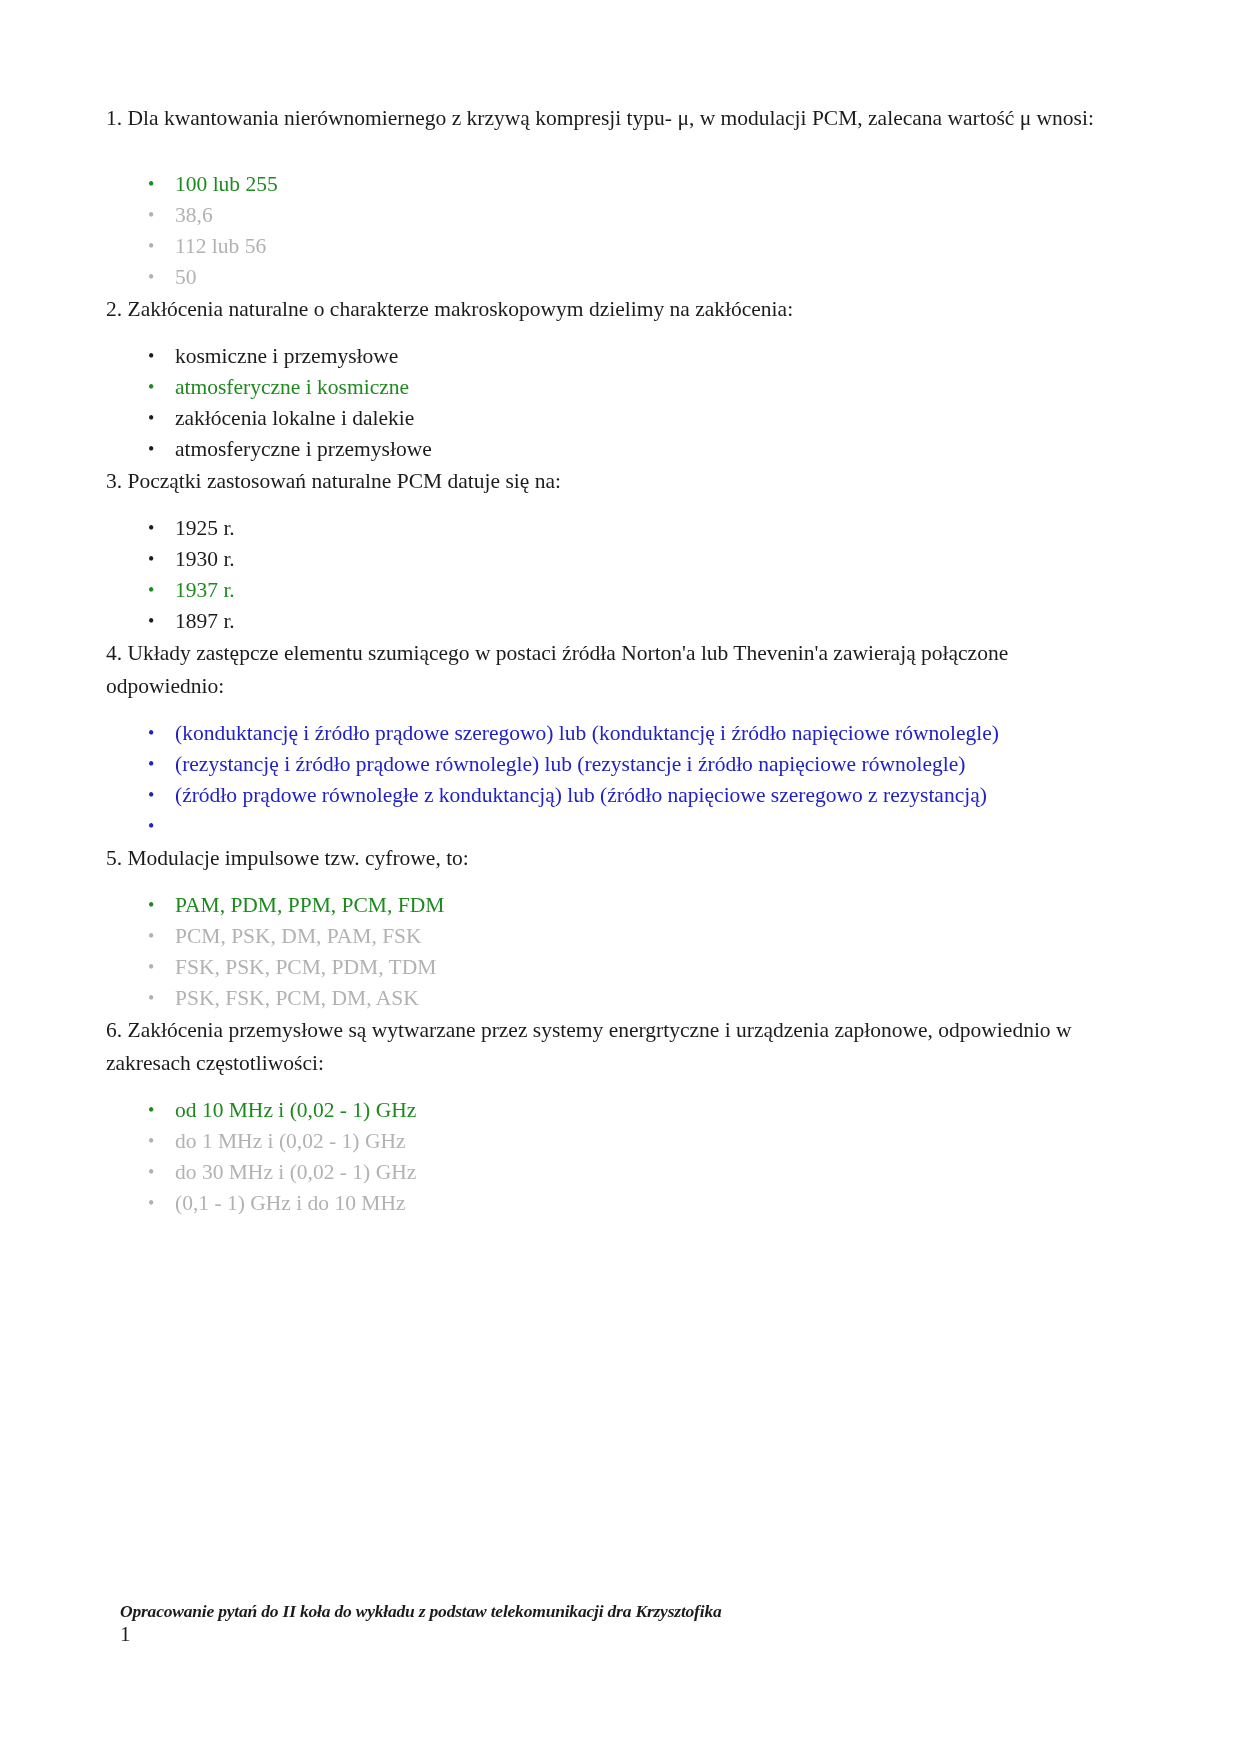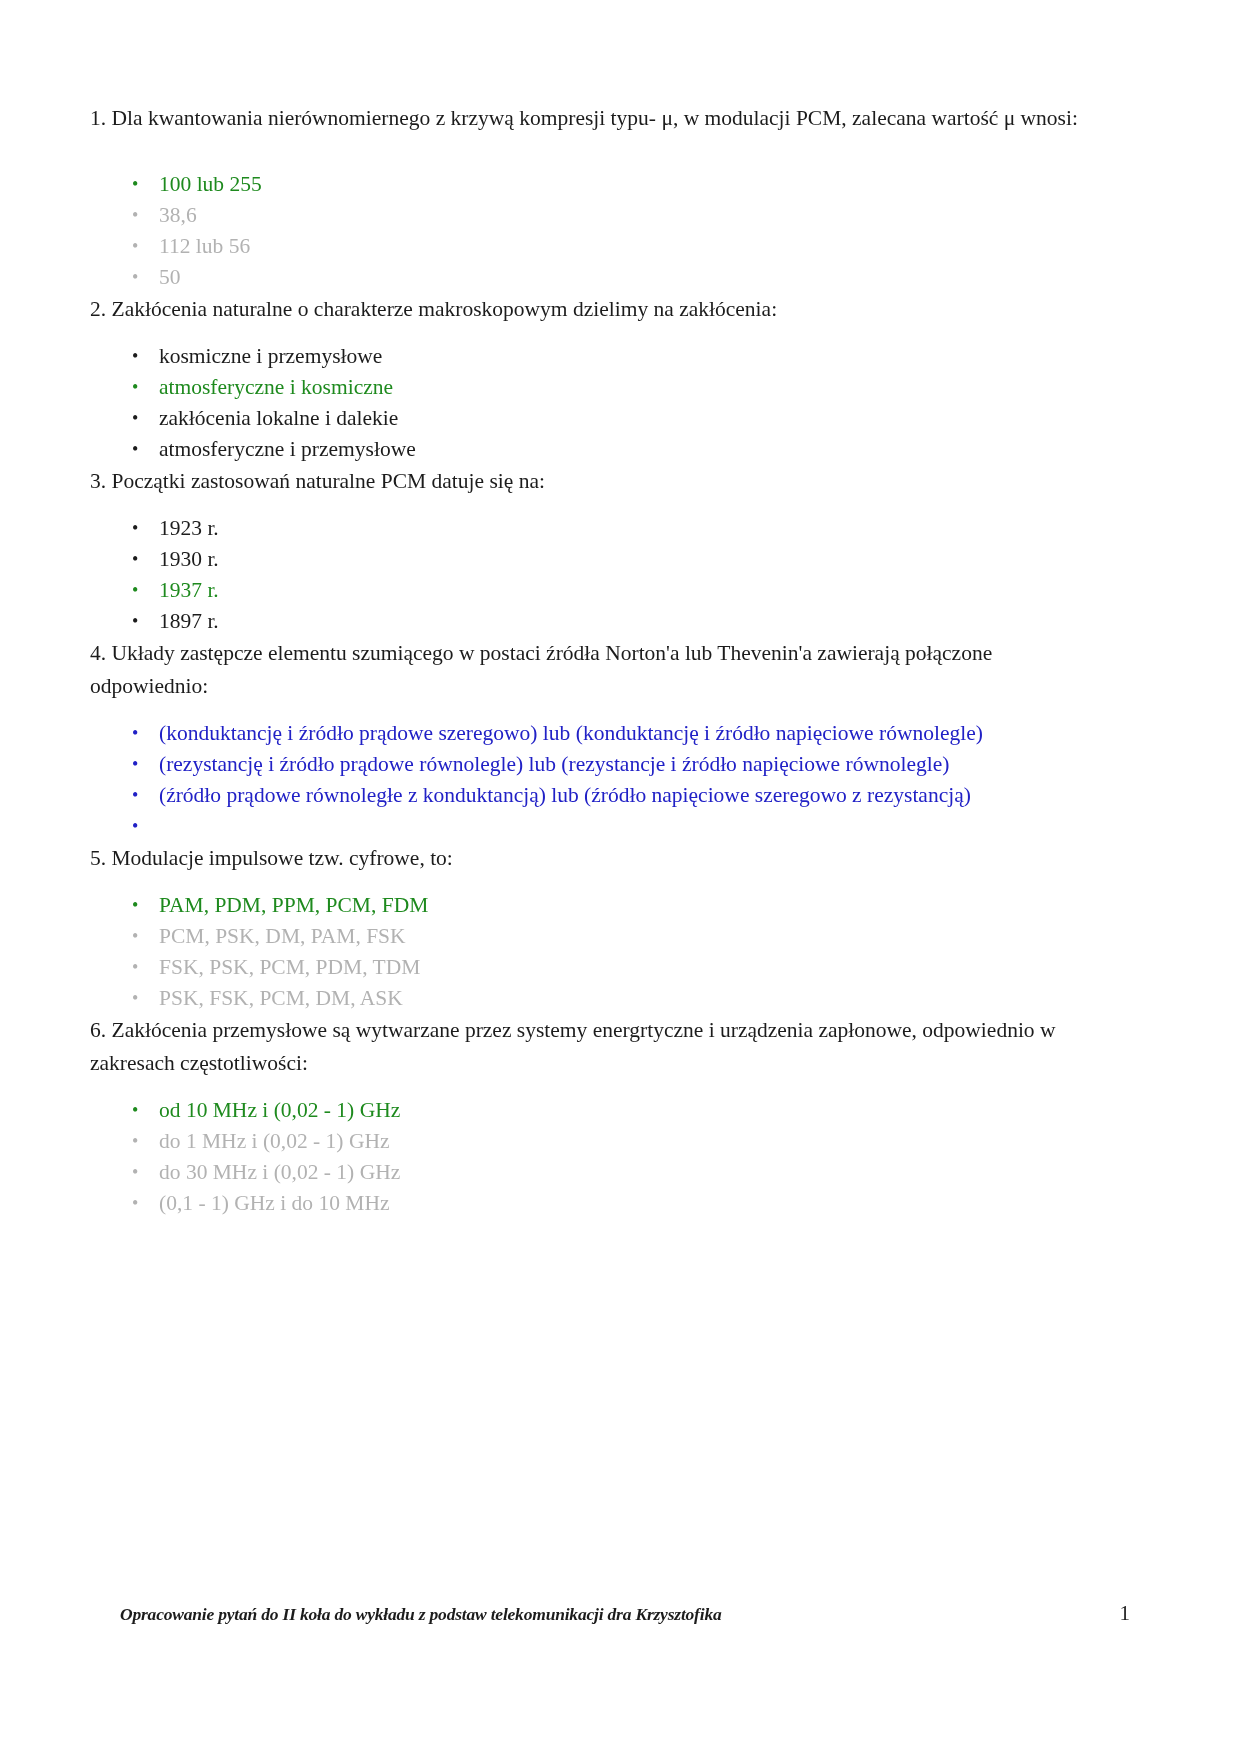--- a/index.html
+++ b/index.html
@@ -14,21 +14,21 @@
     position:relative;
     width:1240px;
     height:1754px;
     background:#ffffff;
     font-family:"Liberation Serif", serif;
     color:var(--text);
     overflow:hidden;
   }
   .content{
     position:absolute;
-    left:90px;
+    left:106px;
     top:102px;
     width:1002px;
   }
   .question{}
   .question:first-child{margin-top:0;}
   .q-heading{
     font-size:21.5px;
     line-height:33px;
   }
   .options{
@@ -51,20 +51,21 @@
   .option[data-style="normal"]{color:var(--text);}
   .option[data-style="blue"]{color:var(--blue);}
   .footer{
     position:absolute;
     left:120px;
     right:110px;
     top:1601px;
     display:flex;
     justify-content:space-between;
     align-items:baseline;
+    flex-direction:column;
   }
   .footer-text{
     font-style:italic;
     font-weight:bold;
     font-size:17.5px;
     letter-spacing:-0.2px;
   }
   .page-number{
     font-size:21px;
     font-style:normal;
@@ -127,21 +128,21 @@
     </section>
 
     <section class="question q-idx-2">
       <div class="q-heading">
         <span>3.</span>
         <span>Początki zastosowań naturalne PCM datuje się na:</span>
       </div>
       <ul class="options">
         <li class="option" data-style="normal">
           <span class="bullet">•</span>
-          <span>1923 r.</span>
+          <span>1925 r.</span>
         </li>
         <li class="option" data-style="normal">
           <span class="bullet">•</span>
           <span>1930 r.</span>
         </li>
         <li class="option" data-style="correct">
           <span class="bullet">•</span>
           <span>1937 r.</span>
         </li>
         <li class="option" data-style="normal">

